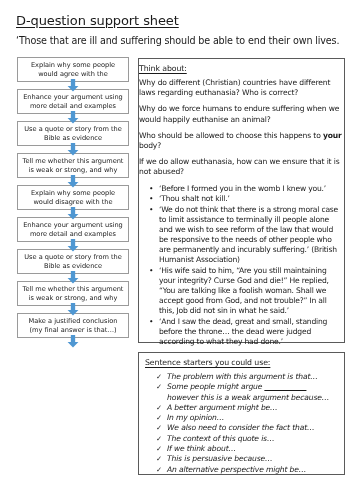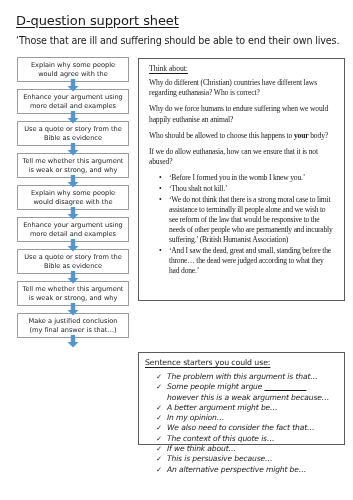--- a/index.html
+++ b/index.html
@@ -72,29 +72,28 @@
   .panel {
     position: absolute;
     box-sizing: border-box;
     border: 1px solid #5a5a5a;
     background: #ffffff;
   }
   #think-panel {
     left: 138px;
     top: 58px;
     width: 207px;
-    height: 243px;
-    padding: 5px 10px;
-    font-family: Liberation Serif, serif;
+    height: 285px;
+    padding: 5px 0;
   }
   #starters-panel {
     left: 138px;
     top: 352px;
     width: 207px;
-    height: 93px;
+    height: 123px;
     padding: 5px 6px;
   }
   .panel-heading {
     font-size: 7.8px;
     text-decoration: underline;
     text-underline-offset: 1.5px;
     margin: 0 0 5px 0;
     letter-spacing: -0.1px;
   }
   .panel-para {
@@ -234,20 +233,21 @@
 
   <p class="panel-para">Why do different (Christian) countries have different laws regarding euthanasia? Who is correct?</p>
   <p class="panel-para">Why do we force humans to endure suffering when we would happily euthanise an animal?</p>
   <p class="panel-para"><span>Who should be allowed to choose this happens to </span><b>your</b><span> body?</span></p>
   <p class="panel-para">If we do allow euthanasia, how can we ensure that it is not abused?</p>
 
   <ul class="quote-list">
     <li>‘Before I formed you in the womb I knew you.’</li>
     <li>‘Thou shalt not kill.’</li>
     <li>‘We do not think that there is a strong moral case to limit assistance to terminally ill people alone and we wish to see reform of the law that would be responsive to the needs of other people who are permanently and incurably suffering.’ (British Humanist Association)</li>
+    <li>‘His wife said to him, “Are you still maintaining your integrity? Curse God and die!” He replied, “You are talking like a foolish woman. Shall we accept good from God, and not trouble?” In all this, Job did not sin in what he said.’</li>
     <li>‘And I saw the dead, great and small, standing before the throne… the dead were judged according to what they had done.’</li>
   </ul>
 </div>
 
 <div class="panel" id="starters-panel">
   <div class="panel-heading">Sentence starters you could use:</div>
   <ul class="starter-list">
     <li>The problem with this argument is that…</li>
     <li><span>Some people might argue </span><span class="blank-fill">___________</span><span> however this is a weak argument because…</span></li>
     <li>A better argument might be…</li>

